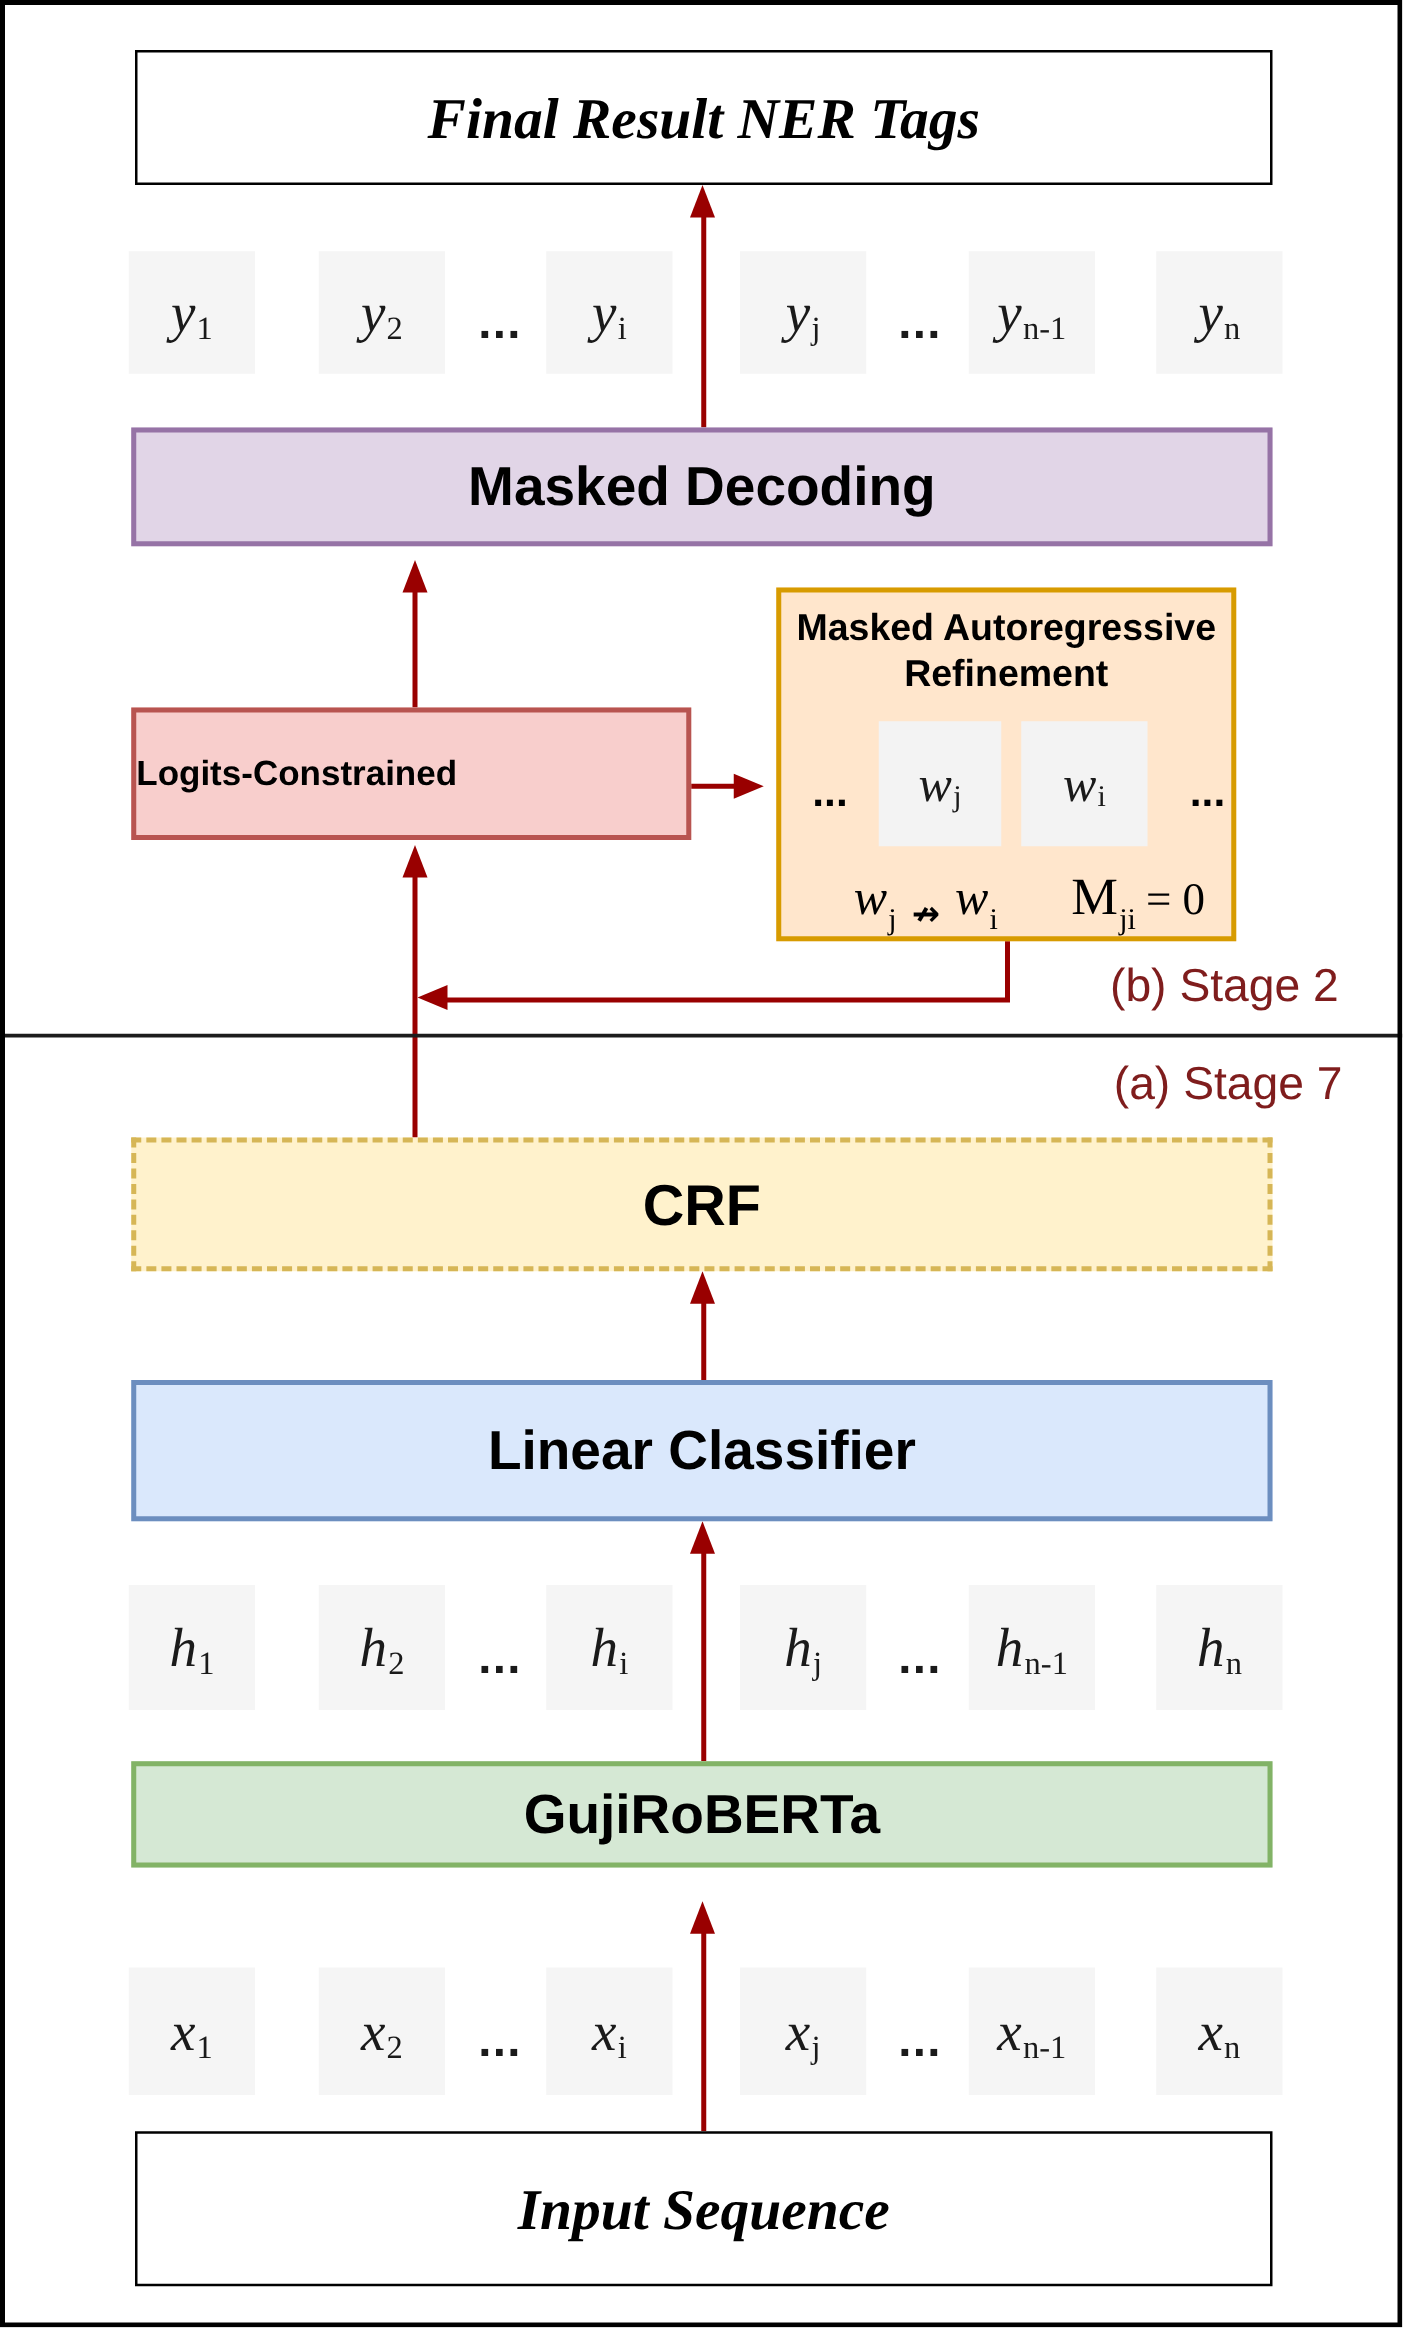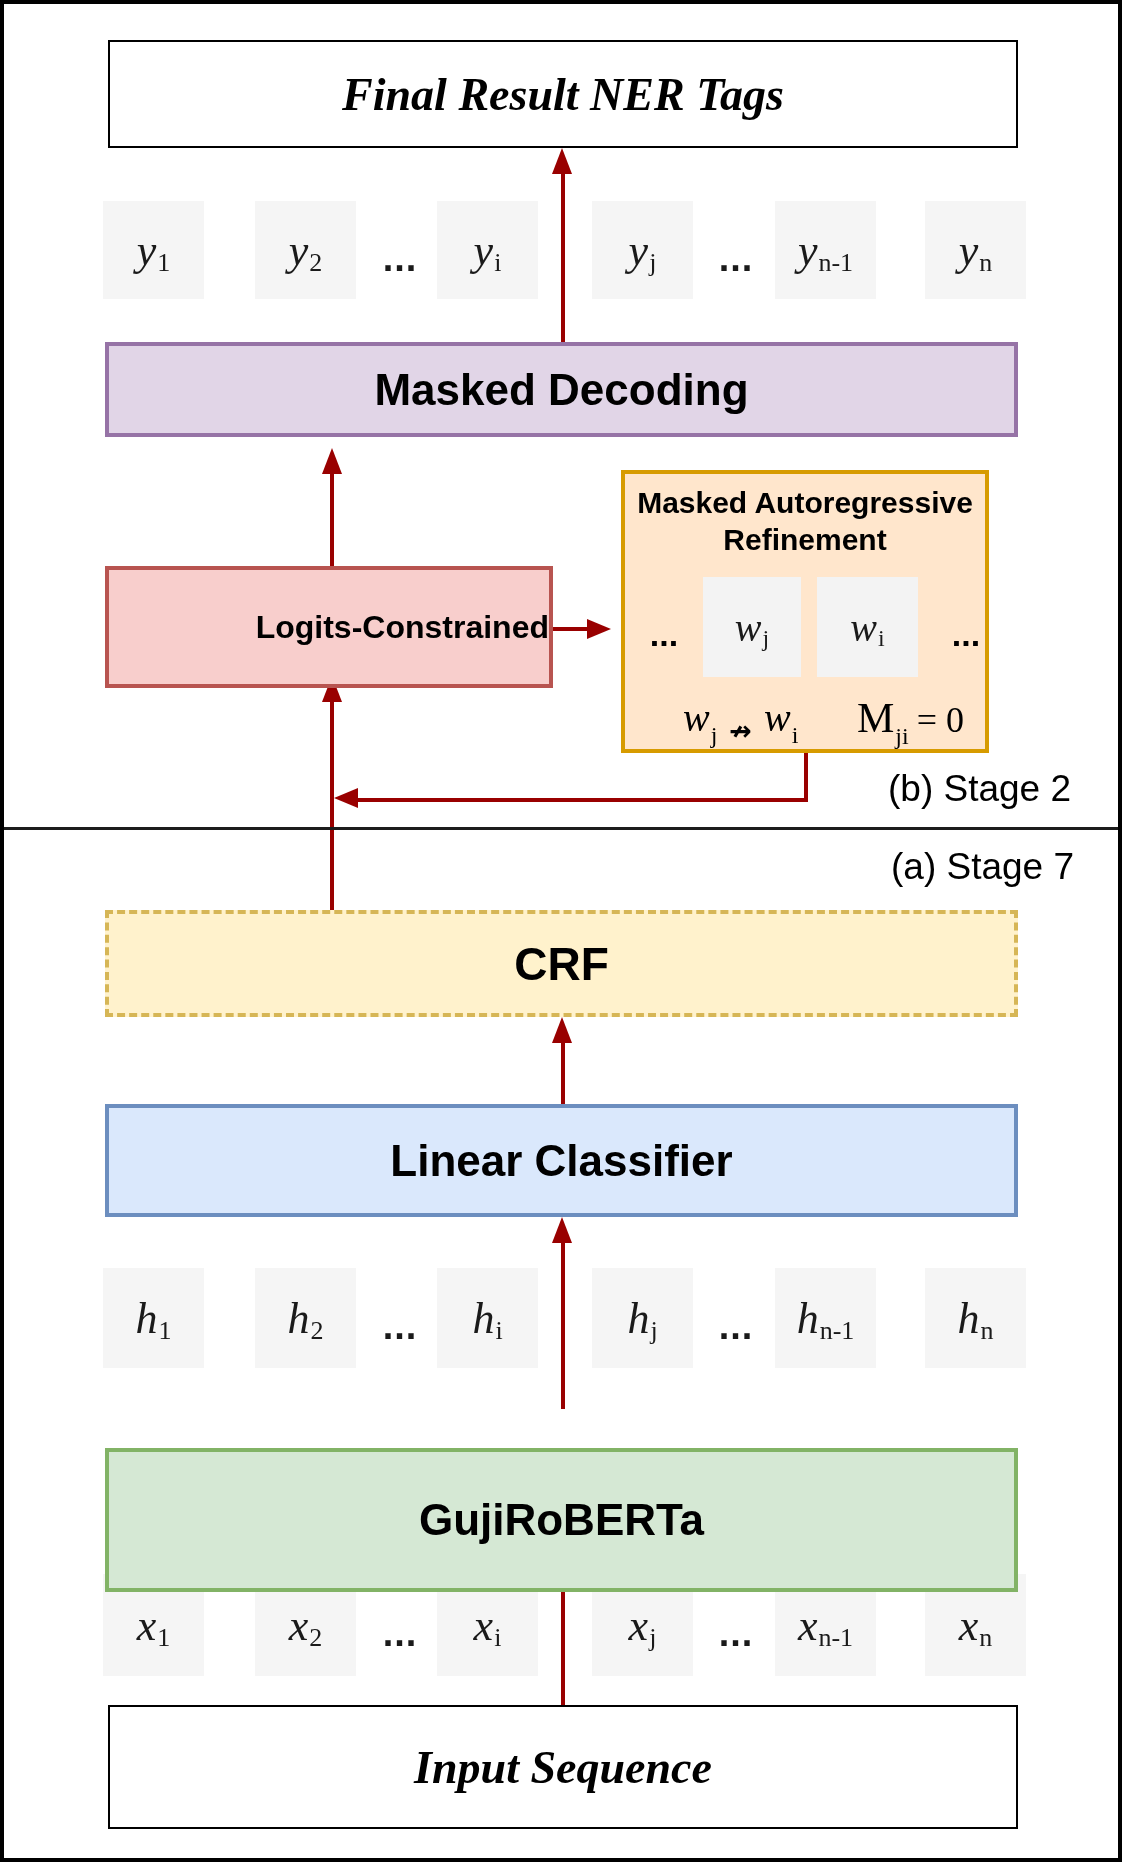--- a/index.html
+++ b/index.html
@@ -22,24 +22,24 @@
   .bigbox{position:absolute;left:105px;width:913px;box-sizing:border-box;
           display:flex;align-items:center;justify-content:center;
           font-weight:700;font-size:44px;z-index:10;}
   .io-box{position:absolute;left:108px;width:910px;box-sizing:border-box;background:#fff;
           border:2px solid #000;display:flex;align-items:center;justify-content:center;
           font-family:"Liberation Serif",serif;font-style:italic;font-weight:600;font-size:46px;z-index:10;}
 
   .box-masked-decoding{top:342px;height:95px;background:var(--purple-fill);border:4px solid var(--purple-border);}
   .box-crf{top:910px;height:107px;background:var(--yellow-fill);border:4px dashed var(--yellow-border);font-size:46px;}
   .box-linear{top:1104px;height:113px;background:var(--blue-fill);border:4px solid var(--blue-border);}
-  .box-guji{top:1448px;height:144px;background:var(--green-fill);border:4px solid var(--green-border);}
-  .box-logits{position:absolute;left:105px;top:566px;width:448px;height:122px;box-sizing:border-box;
+  .box-guji{top:1409px;height:85px;background:var(--green-fill);border:4px solid var(--green-border);}
+  .box-logits{position:absolute;left:105px;top:566px;width:448px;height:106px;box-sizing:border-box;
           background:var(--pink-fill);border:4px solid var(--pink-border);
-          display:flex;align-items:center;justify-content:flex-end;font-weight:700;font-size:32px;z-index:10;}
+          display:flex;align-items:center;justify-content:flex-start;font-weight:700;font-size:28px;z-index:10;}
 
   
   .token-row{position:absolute;left:0;width:1122px;z-index:8;}
   .token{position:absolute;top:0;width:101px;height:100%;background:var(--token-fill);
          display:flex;align-items:center;justify-content:center;}
   .tbase{font-family:"Liberation Serif",serif;font-style:italic;font-size:44px;color:#1a1a1a;}
   .tsub{font-family:"Liberation Serif",serif;font-size:26px;color:#1a1a1a;position:relative;top:13px;margin-left:1px;}
   .row-dots{position:absolute;top:0;width:56px;height:100%;display:flex;align-items:center;justify-content:center;
             font-weight:700;font-size:38px;color:#1a1a1a;padding-top:16px;box-sizing:border-box;letter-spacing:1px;}
 
@@ -57,21 +57,21 @@
   .mar-dots-l{left:8px;width:62px;} .mar-dots-r{left:308px;width:66px;}
   .mar-formula{position:absolute;top:220px;white-space:nowrap;}
   .mar-f1{left:42px;margin-left:16px;} .mar-f2{left:232px;}
   .fw{font-family:"Liberation Serif",serif;font-style:italic;font-size:40px;}
   .fsub{font-family:"Liberation Serif",serif;font-size:24px;position:relative;top:12px;margin-left:1px;}
   .farrow{font-family:"DejaVu Sans",sans-serif;font-weight:700;font-size:27px;position:relative;top:9px;margin:0 12px;}
   .fM{font-family:"Liberation Serif",serif;font-size:42px;}
   .feq{font-family:"Liberation Serif",serif;font-size:36px;margin-left:8px;}
 
   
-  .stage-label{position:absolute;font-size:37px;font-weight:400;color:#000000;z-index:6;}
+  .stage-label{position:absolute;font-size:37px;font-weight:400;color:#7f1d1d;z-index:6;}
   .stage2-label{left:888px;top:768px;}
   .stage1-label{left:891px;top:846px;}
 
   
   .aline{position:absolute;width:4px;background:var(--arrow);z-index:4;}
   .hline{position:absolute;height:4px;background:var(--arrow);z-index:4;}
   .head-up{position:absolute;width:0;height:0;z-index:4;
            border-left:10px solid transparent;border-right:10px solid transparent;
            border-bottom:26px solid var(--arrow);}
   .head-right{position:absolute;width:0;height:0;z-index:4;

